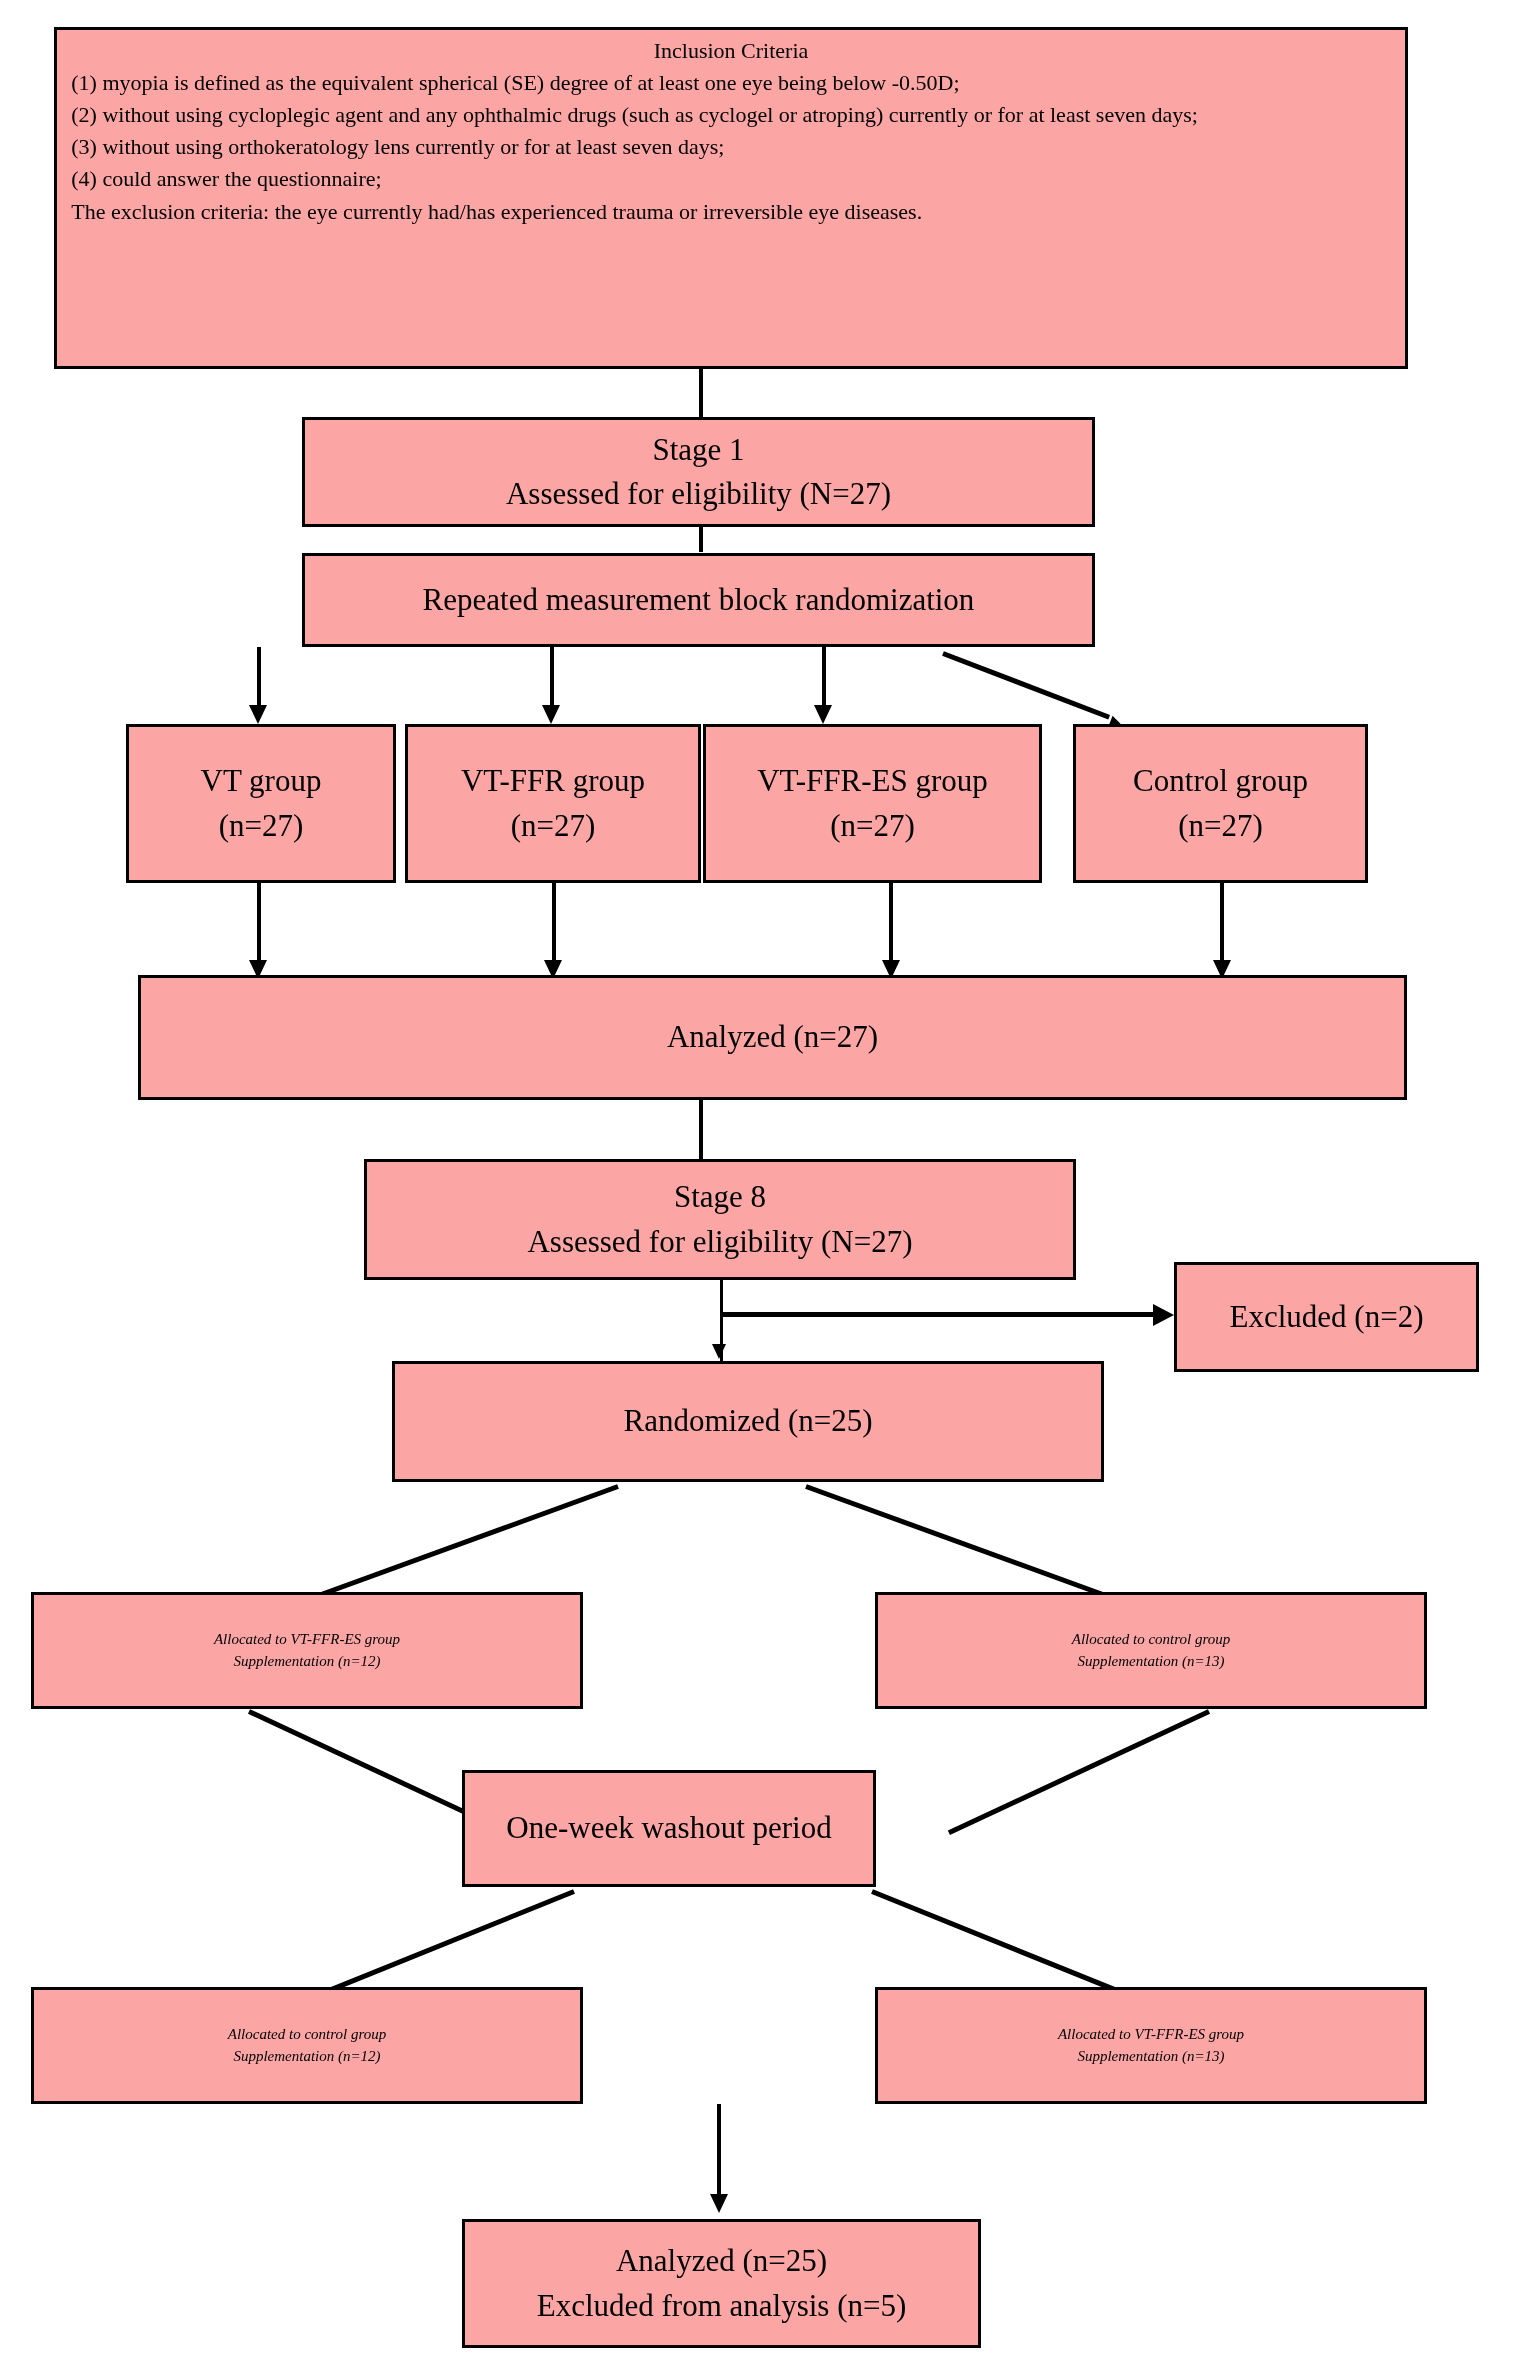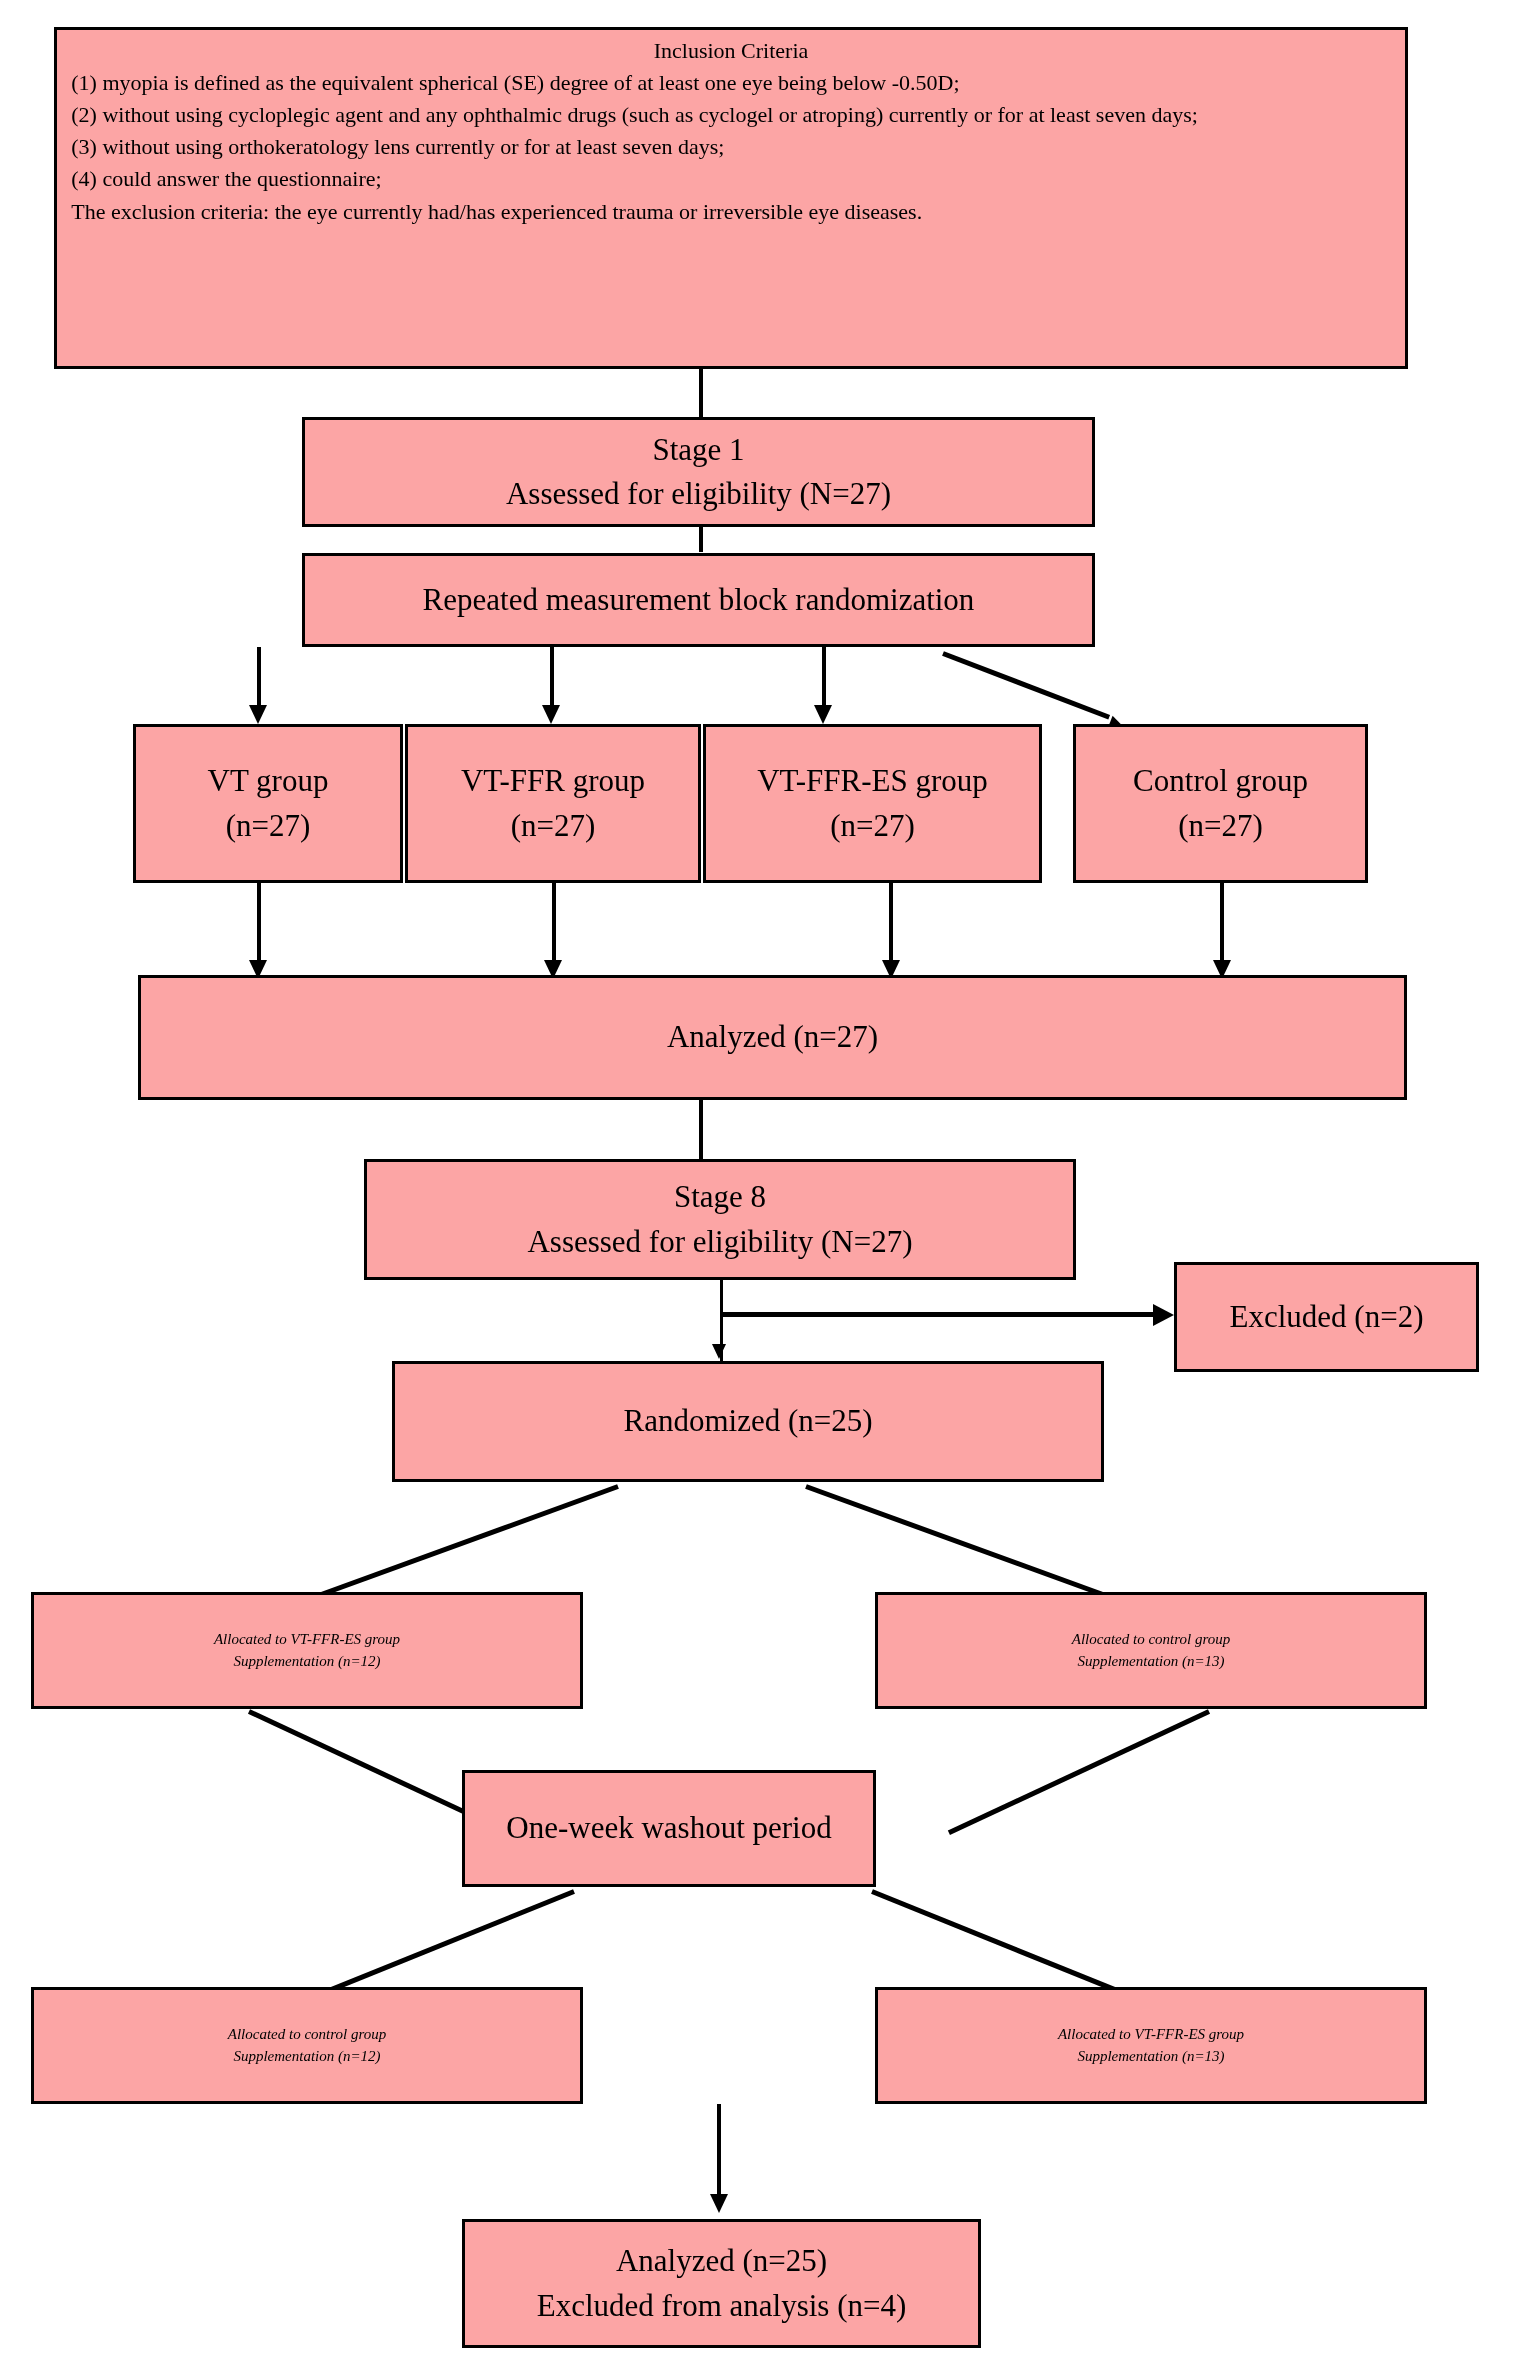--- a/index.html
+++ b/index.html
@@ -66,21 +66,21 @@
 
   <div class="vline" style="left:550px;top:647px;height:58px;"></div>
   <div class="ahead-down" style="left:542px;top:705px;"></div>
 
   <div class="vline" style="left:822px;top:647px;height:58px;"></div>
   <div class="ahead-down" style="left:814px;top:705px;"></div>
 
   <div class="diag" style="left:943px;top:651px;width:178px;transform:rotate(21deg);"></div>
   <div class="dhead" style="left:1109px;top:715px;transform:rotate(21deg);"></div>
 
-  <div class="box" style="left:133px;top:724px;width:270px;height:159px;">
+  <div class="box" style="left:126px;top:724px;width:270px;height:159px;">
     <span class="ln f42">VT  group</span>
     <span class="ln f42">(n=27)</span>
   </div>
   <div class="box" style="left:405px;top:724px;width:296px;height:159px;">
     <span class="ln f42">VT-FFR  group</span>
     <span class="ln f42">(n=27)</span>
   </div>
   <div class="box" style="left:703px;top:724px;width:339px;height:159px;">
     <span class="ln f42">VT-FFR-ES  group</span>
     <span class="ln f42">(n=27)</span>
@@ -162,17 +162,17 @@
   <div class="box" style="left:875px;top:1987px;width:552px;height:117px;">
     <span class="ln f41">Allocated to VT-FFR-ES  group</span>
     <span class="ln f41">Supplementation (n=13)</span>
   </div>
 
   <div class="vline" style="left:717px;top:2104px;height:94px;"></div>
   <div class="ahead-down" style="left:710px;top:2194px;"></div>
 
   <div class="box" style="left:462px;top:2219px;width:519px;height:129px;">
     <span class="ln f42">Analyzed (n=25)</span>
-    <span class="ln f42">Excluded  from  analysis (n=4)</span>
+    <span class="ln f42">Excluded  from  analysis (n=5)</span>
   </div>
 
 </div>
 
 
 </body></html>

